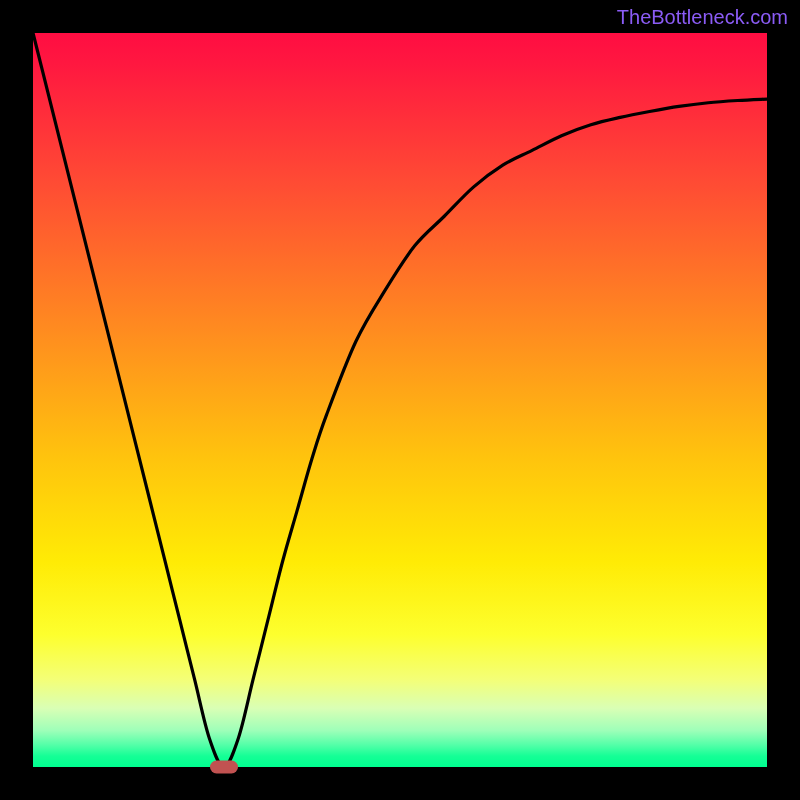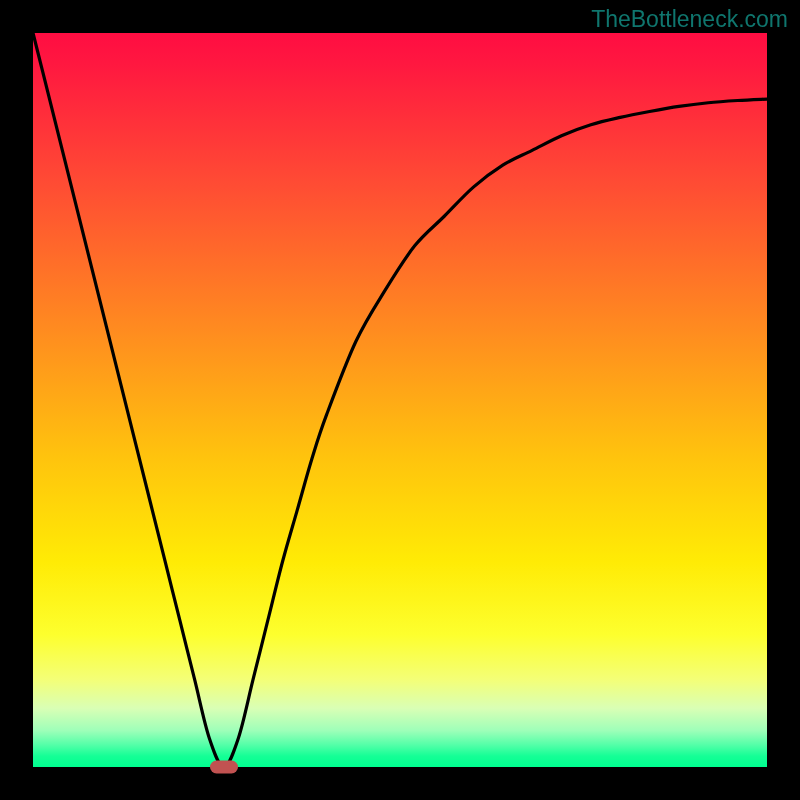--- a/index.html
+++ b/index.html
@@ -37,22 +37,22 @@
       #9fffb9 95%,
       #53ffa8 97%,
       #15ff96 98.5%,
       #00ff90 100%
     );
   }
   .watermark {
     position: absolute;
     top: 6px;
     right: 12px;
-    color: #0f766e;
-    font-size: 23px;
+    color: #8b5cf6;
+    font-size: 20px;
     font-weight: 500;
     letter-spacing: 0px;
     user-select: none;
   }
   .curve-svg {
     position: absolute;
     left: 0;
     top: 0;
     width: 734px;
     height: 734px;

